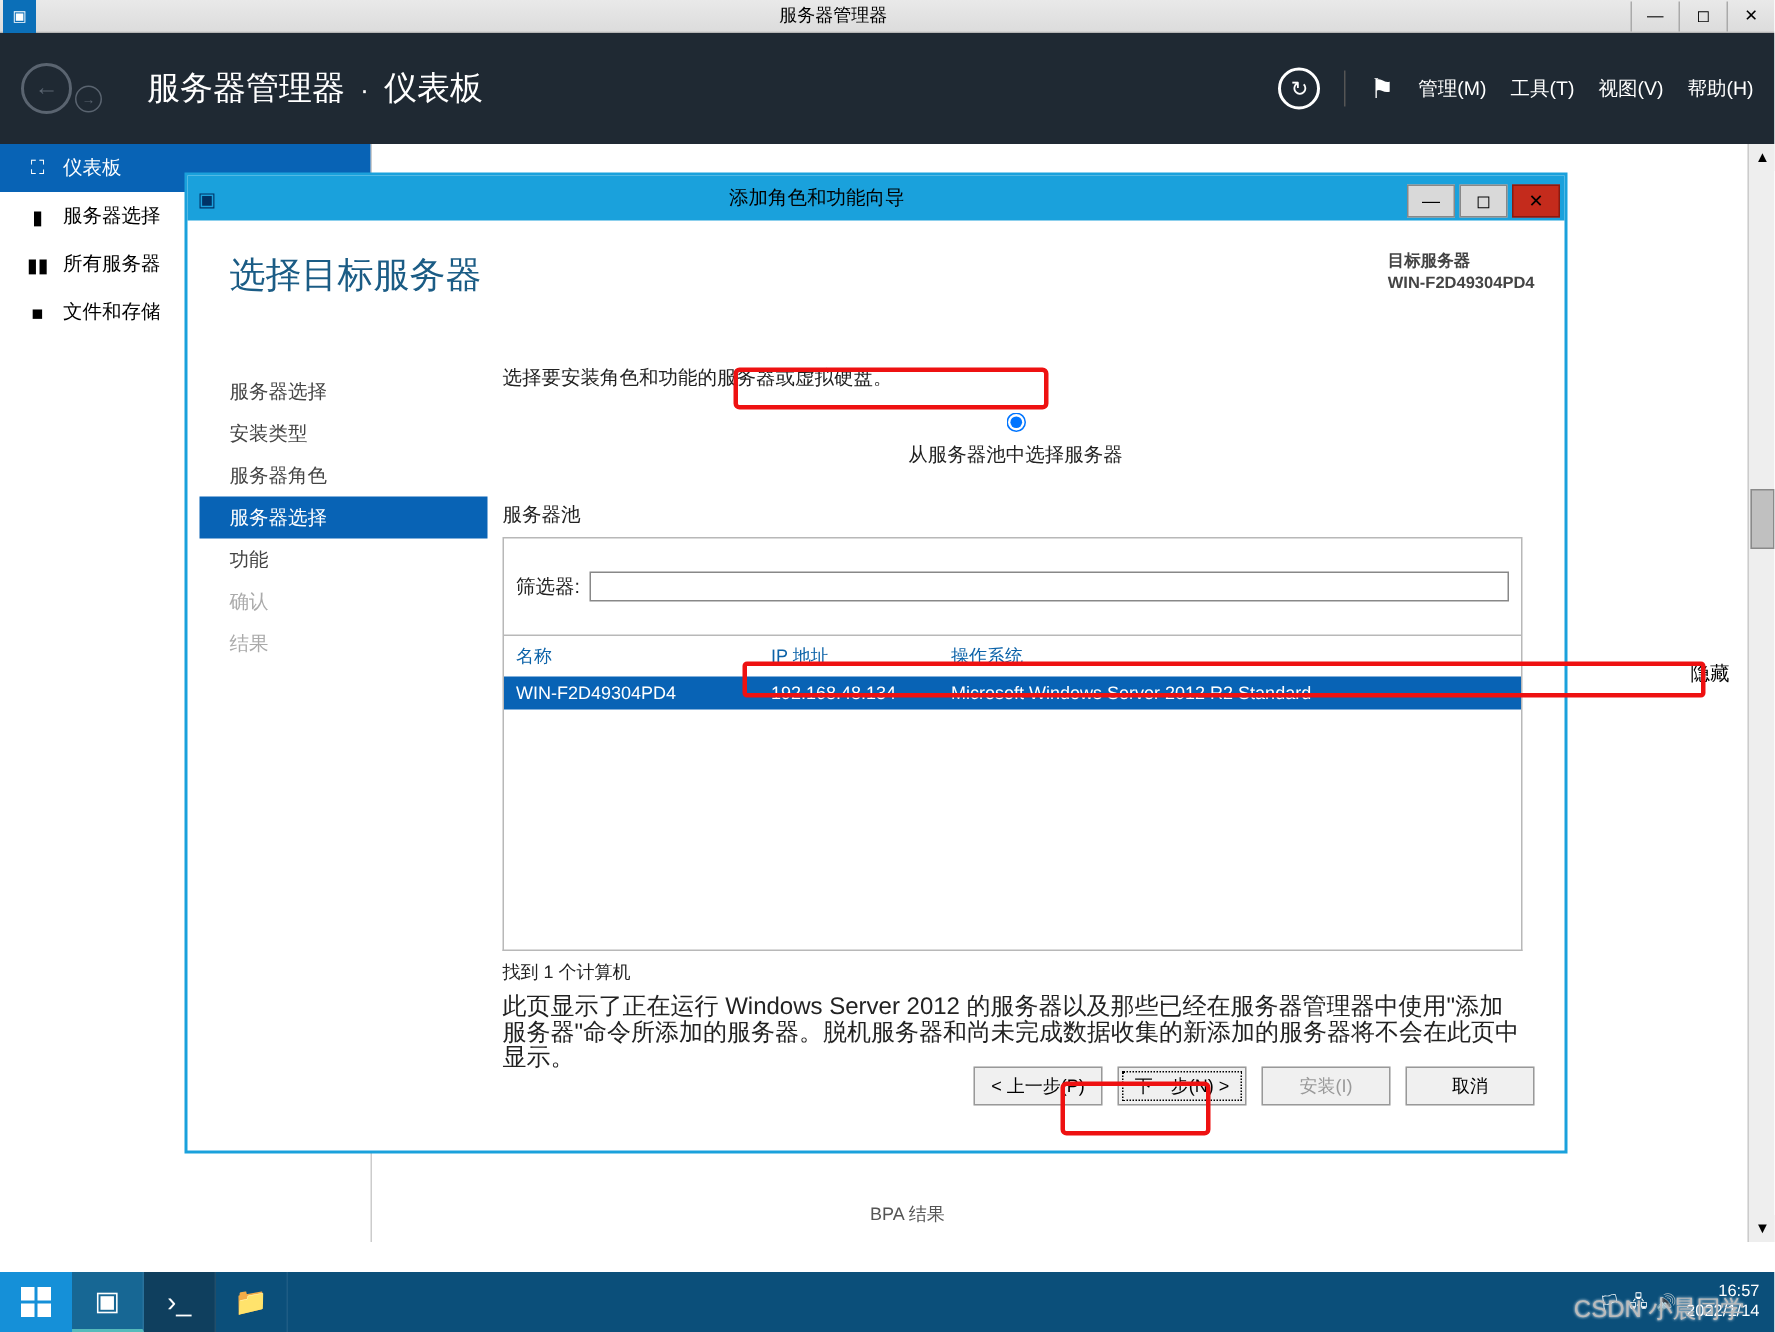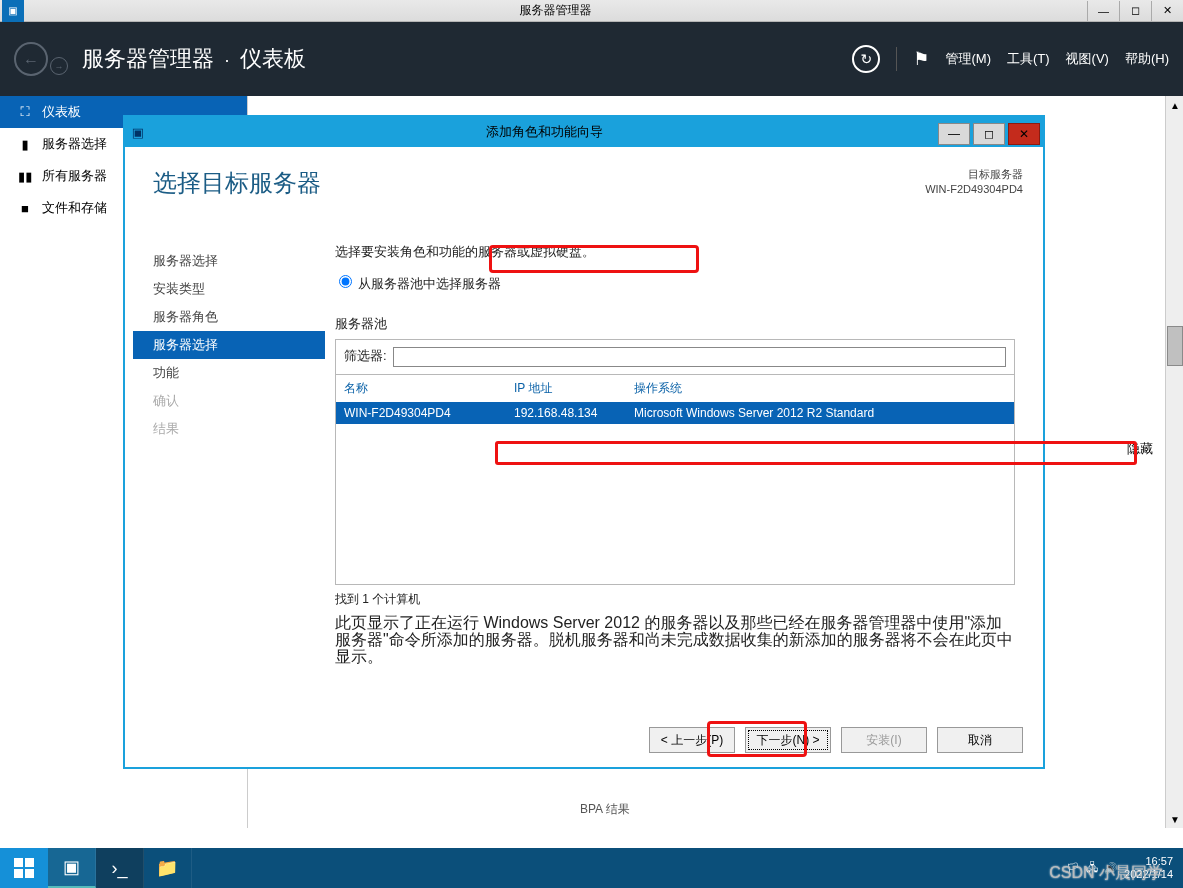--- a/index.html
+++ b/index.html
@@ -9,21 +9,21 @@
 .win-chrome { height: 22px; background: linear-gradient(#e9e9e9,#dcdcdc); border-bottom: 1px solid #b5b5b5; display:flex; align-items:center; }
 .win-chrome .app-icon { width: 22px; height: 22px; background:#0b6fb8; margin-left:2px; display:flex; align-items:center; justify-content:center; color:#fff; font-size:10px;}
 .win-chrome .title { flex:1; text-align:center; font-size:12px; color:#000;}
 .win-chrome .btns { display:flex; }
 .win-chrome .btns div { width:32px; height:20px; border-left:1px solid #aaa; display:flex; align-items:center; justify-content:center; font-size:11px; }
 
 
 .sm-header { height: 74px; background: #1f2933; display:flex; align-items:center; color:#fff; padding:0 14px; }
 .nav-circle { width:34px; height:34px; border:2px solid #5a6470; border-radius:50%; display:flex; align-items:center; justify-content:center; color:#5a6470; font-size:16px; margin-right:4px;}
 .nav-circle.small { width:18px; height:18px; border-width:1px; font-size:9px; margin-left:-2px; margin-top:14px;}
-.sm-header .crumb { font-size:22px; margin-left:10px; font-weight:300;text-align:center;}
+.sm-header .crumb { font-size:22px; margin-left:26px; font-weight:300;text-align:center;}
 .sm-header .sep { margin:0 10px; font-size:18px;}
 .sm-header .right { margin-left:auto; display:flex; align-items:center; gap:16px; font-size:13px;}
 .refresh-circle { width:28px; height:28px; border:2px solid #fff; border-radius:50%; display:flex; align-items:center; justify-content:center; font-size:14px;}
 .vbar { width:1px; height:24px; background:#555; }
 .flagicon { font-size:18px; }
 
 
 .leftnav { position:absolute; top:96px; left:0; width:248px; background:#fff; border-right:1px solid #ccc; height:732px;}
 .leftnav .item { height:32px; display:flex; align-items:center; padding-left:18px; font-size:13px; gap:10px; }
 .leftnav .item.sel { background:#0863b5; color:#fff; }
@@ -44,49 +44,49 @@
 .wizard-title .icon { width:26px; height:30px; display:flex; align-items:center; justify-content:center; color:#036; font-size:13px;}
 .wizard-title .txt { flex:1; text-align:center; font-size:13px; color:#000;}
 .wizard-title .buttons { display:flex; }
 .wizard-title .buttons div { width:32px; height:22px; margin:4px 3px 0 0; display:flex; align-items:center; justify-content:center; font-size:12px; background:#d9d9d9; border:1px solid #888; }
 .wizard-title .buttons div.close { background:#c42b1c; color:#000; border-color:#8b1a10; }
 
 .wizard-body { display:flex; height:530px; }
 
 .wiz-head-area { position:absolute; top:50px; left:28px; right:20px; display:flex; align-items:flex-start; }
 .wiz-head-area h1 { font-size:24px; color:#1b5c85; font-weight:400; }
-.wiz-head-area .targetbox { margin-left:auto; text-align:right; font-size:11px; color:#444; line-height:15px;}
+.wiz-head-area .targetbox { margin-left:auto; font-size:11px; color:#444; line-height:15px;font-weight:bold;}
 
 .wiz-left { width:200px; padding-top:100px; padding-left:8px;}
 .wiz-left .step { height:28px; display:flex; align-items:center; padding-left:20px; font-size:13px; color:#444; }
 .wiz-left .step.active { background:#0863b5; color:#fff; }
 .wiz-left .step.disabled { color:#aaa; }
 
 .wiz-right { flex:1; padding:96px 28px 0 10px; font-size:13px; color:#222; }
-.radio-row { display:flex; align-items:flex-start; gap:6px; margin:6px 0 4px 4px;}
+.radio-row { display:flex; align-items:center; gap:6px; margin:6px 0 4px 4px;flex-direction:column;}
 .radio-row input { margin:0; }
 .redbox1 { position:absolute; border:3px solid #e11; border-radius:4px; }
 
 .pool-label { margin-top:22px; }
-.filter-row { border:1px solid #b8b8b8; padding:7px 8px; margin-top:6px; display:flex; align-items:flex-start; gap:6px;}
+.filter-row { border:1px solid #b8b8b8; padding:22px 8px; margin-top:6px; display:flex; align-items:center; gap:6px;}
 .filter-row input { flex:1; height:20px; border:1px solid #888; padding:0 4px; font-size:12px;}
 
 .server-table { border:1px solid #b8b8b8; border-top:none; height:210px; }
 .server-table .hdr { display:flex; padding:5px 8px; font-size:12px; color:#0b62a8; }
 .server-table .hdr span:nth-child(1){ width:170px;}
 .server-table .hdr span:nth-child(2){ width:120px;}
 .server-table .row { display:flex; padding:4px 8px; background:#0863b5; color:#fff; font-size:12px;}
 .server-table .row span:nth-child(1){ width:170px;}
 .server-table .row span:nth-child(2){ width:120px;}
 .server-table .row span:nth-child(3){ flex:1;}
 
 .found { margin-top:6px; font-size:12px;}
 .desc { margin-top:6px; font-size:16px; line-height:17px;}
 
-.wiz-buttons { position:absolute; bottom:14px; right:20px; display:flex; gap:10px;align-items:center;}
+.wiz-buttons { position:absolute; bottom:30px; right:20px; display:flex; gap:10px;align-items:center;}
 .wiz-buttons button { width:86px; height:26px; font-size:12px; background:#f0f0f0; border:1px solid #999; }
 .wiz-buttons button:disabled { color:#999; }
 .wiz-buttons button.next { outline:1px dotted #000; outline-offset:-4px; }
 
 
 .taskbar { position:absolute; bottom:0; left:0; right:0; height:40px; background:#0b4f7a; display:flex; align-items:center;}
 .taskbar .start { width:48px; height:40px; background:#1590d8; display:flex; align-items:center; justify-content:center;}
 .taskbar .start .g { width:20px; height:20px; display:grid; grid-template-columns:1fr 1fr; grid-template-rows:1fr 1fr; gap:2px;}
 .taskbar .start .g div{ background:#fff;}
 .taskbar .tbtn { width:48px; height:40px; display:flex; align-items:center; justify-content:center; color:#fff; font-size:18px; border-right:1px solid rgba(255,255,255,0.08);}

